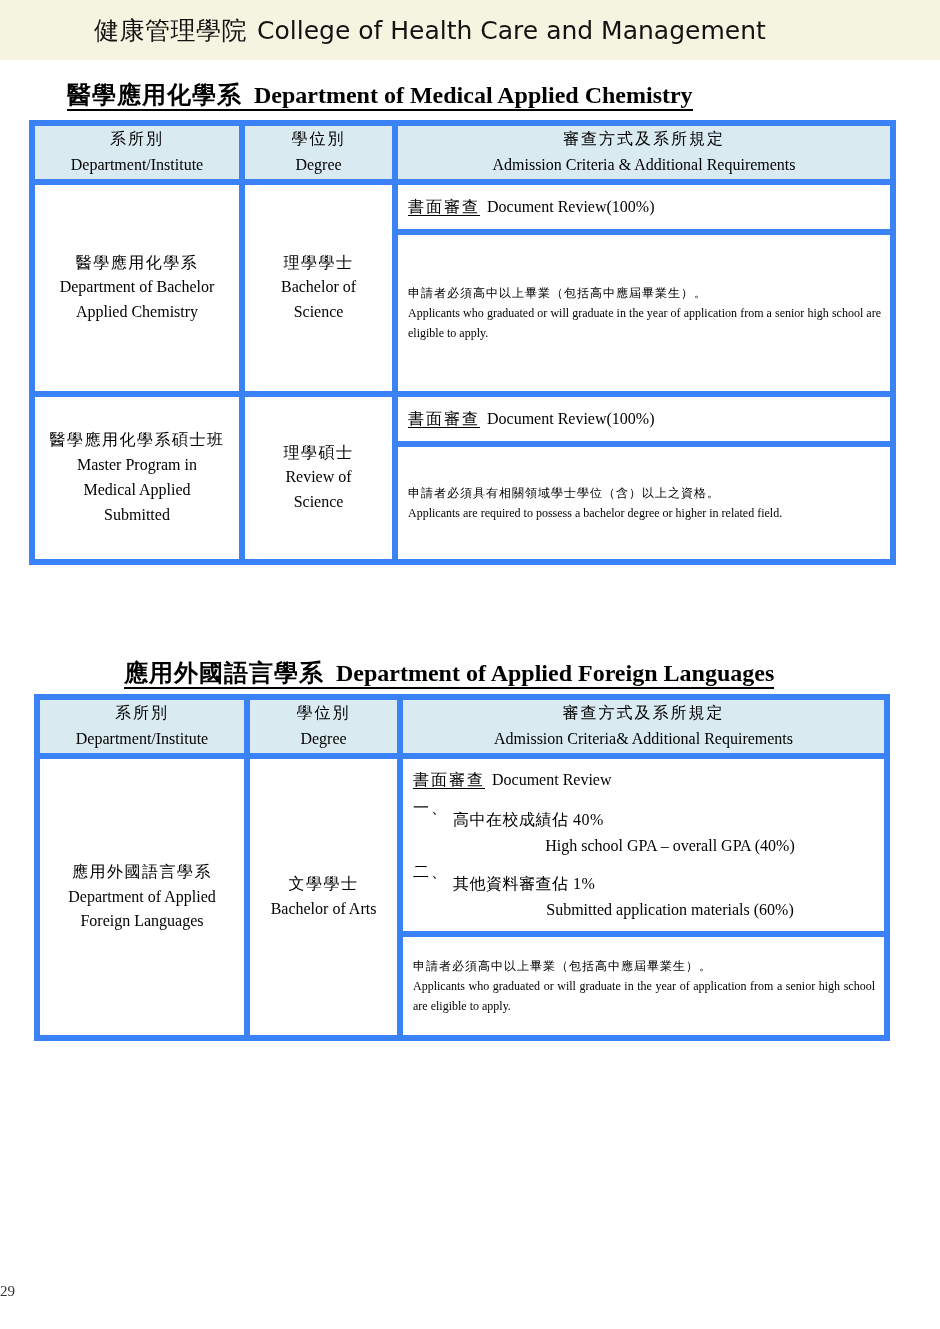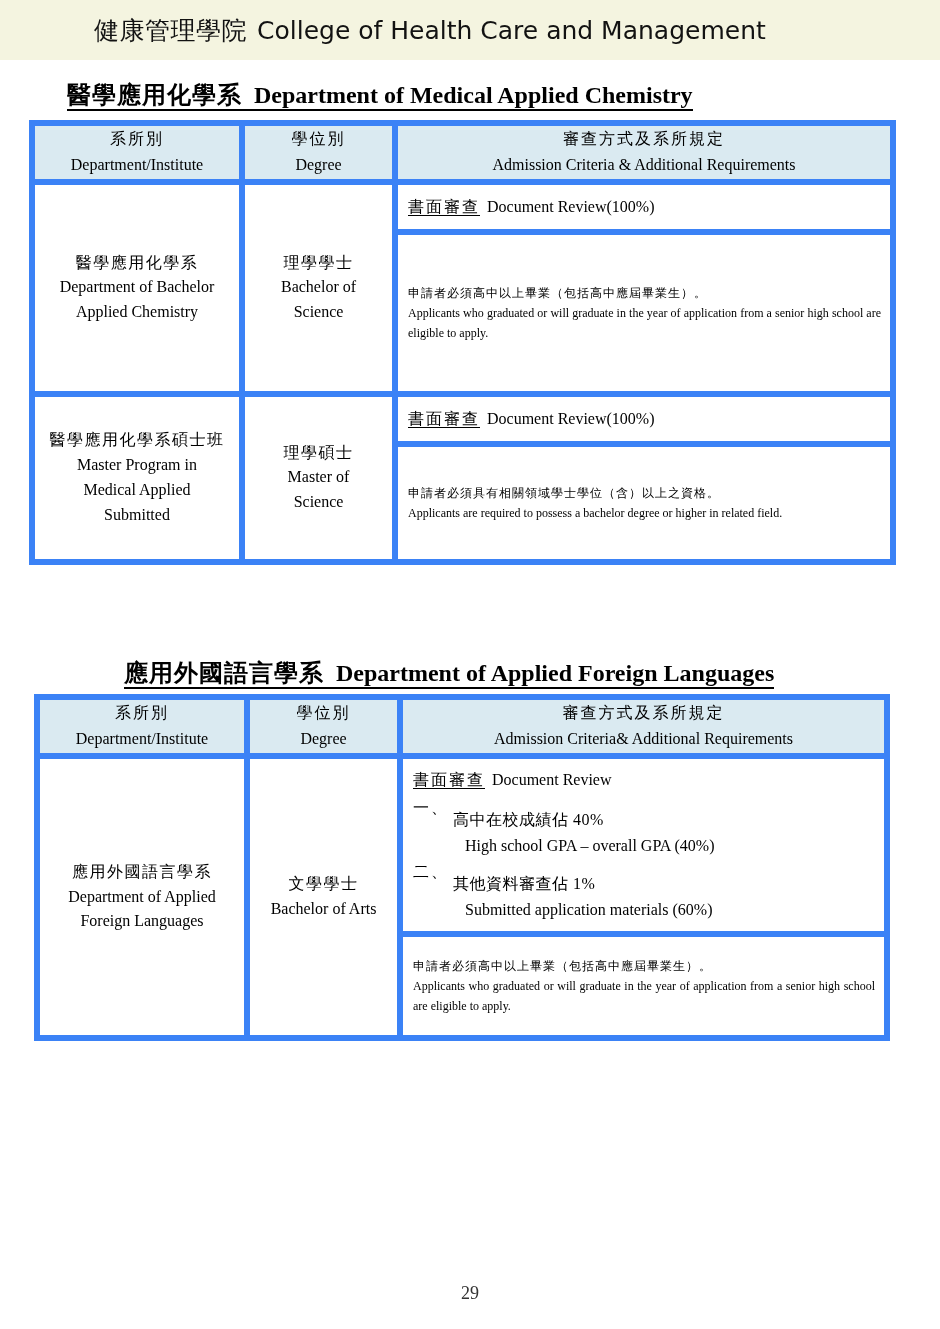--- a/index.html
+++ b/index.html
@@ -115,30 +115,30 @@
 
   
   .crit-list { margin: 3px 0 0 0; }
   .crit-row { display: flex; font-size: 16px; line-height: 1.62; }
   .crit-row .num { width: 40px; flex: 0 0 40px; letter-spacing: 2px; }
   .crit-row .txt { flex: 1; letter-spacing: 0.5px; margin-top: 12px; }
   .crit-sub {
     font-size: 16px;
     line-height: 1.62;
     padding-left: 52px;
+    text-align: center;
   }
 
   
   .page-number {
     position: absolute;
     left: 0;
     top: 1283px;
     width: 940px;
-    text-align: center;
-    font-size: 18px;
+    font-size: 15px;
     color: #333;
   }
 </style>
 </head>
 <body>
 
 <div class="banner">
   <div class="banner-title">
     <span class="zh">健康管理學院</span><span class="en">College of Health Care and Management</span>
   </div>
@@ -204,21 +204,21 @@
 
     <tr>
       <td class="dept-cell" rowspan="2">
         <div class="zh">醫學應用化學系碩士班</div>
         <div>Master Program in</div>
         <div>Medical Applied</div>
         <div>Submitted</div>
       </td>
       <td class="degree-cell" rowspan="2">
         <div class="zh">理學碩士</div>
-        <div>Master of</div>
+        <div>Review of</div>
         <div>Science</div>
       </td>
       <td style="height:44px;">
         <div class="crit-inner">
           <div class="crit-title">
             <span class="zh">書面審查</span><span class="en">Document Review(100%)</span>
           </div>
         </div>
       </td>
     </tr>

